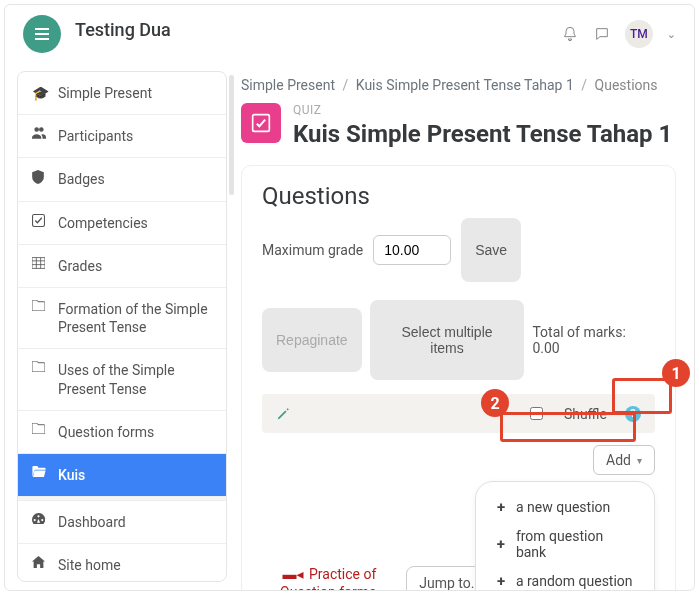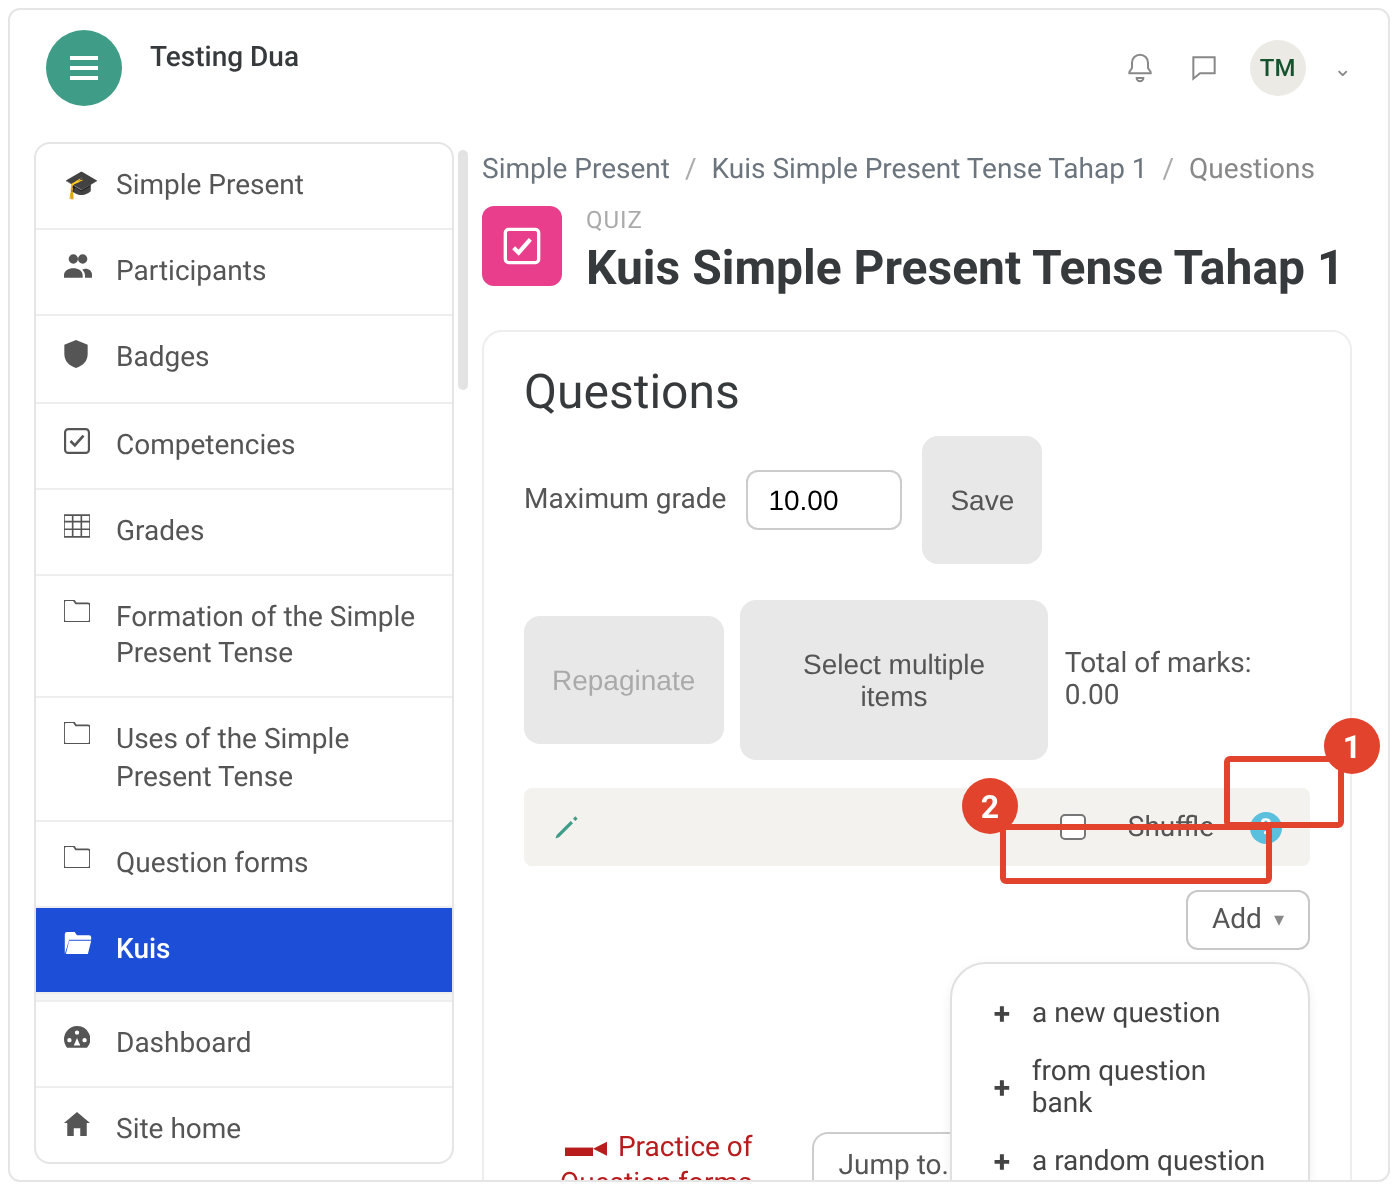--- a/index.html
+++ b/index.html
@@ -16,38 +16,38 @@
   }
   .frame { border: 1px solid #e5e5e5; border-radius: 6px; margin: 4px; height: 587px; position: relative; }
   .topbar {
     display: flex; align-items: center; padding: 10px 18px; height: 58px;
   }
   .menu-btn {
     width: 38px; height: 38px; border-radius: 50%; background: #3f9d87; color: #fff;
     display: flex; align-items: center; justify-content: center; margin-right: 14px;
     font-size: 16px;
   }
-  .site-name { font-size: 14px; font-weight: 500; color: #373a3c; margin-top: -10px; }
+  .site-name { font-size: 18px; font-weight: 500; color: #373a3c; margin-top: -10px; }
   .topbar-right { margin-left: auto; display: flex; align-items: center; gap: 14px; color: #777; }
   .icon-bell, .icon-chat { width: 18px; height: 18px; display: inline-flex; align-items: center; justify-content: center; }
   .user-name { color: #6c757d; font-size: 14px; }
-  .avatar { width: 28px; height: 28px; border-radius: 50%; background: #eceae5; color: #14532d; display: flex; align-items: center; justify-content: center; font-size: 12px; font-weight: 500; }
+  .avatar { width: 28px; height: 28px; border-radius: 50%; background: #eceae5; color: #4c1d95; display: flex; align-items: center; justify-content: center; font-size: 12px; font-weight: 500; }
   .chev-down { color: #888; font-size: 11px; }
 
   .body { display: flex; height: calc(100% - 58px); }
   .sidebar {
     width: 210px; border: 1px solid #e5e5e5; border-radius: 8px; margin: 8px 0 8px 12px;
     overflow: hidden; background: #fff;
   }
   .nav-item {
     display: flex; align-items: flex-start; gap: 10px; padding: 12px 14px;
     border-bottom: 1px solid #eee; color: #555; font-size: 14px; line-height: 1.3;
   }
   .nav-item.indent { padding-left: 14px; }
-  .nav-item.active { background: #1d4ed8; color: #fff; font-weight: 500; }
+  .nav-item.active { background: #3b82f6; color: #fff; font-weight: 500; }
   .nav-icon { width: 16px; flex-shrink: 0; text-align: center; color: inherit; }
   .nav-label { flex: 1; }
   .nav-divider { height: 4px; background: #f5f5f5; border-bottom: 1px solid #eee; }
 
   .splitter { width: 8px; display: flex; align-items: flex-start; justify-content: center; padding-top: 12px; }
   .splitter-bar { width: 5px; height: 120px; background: #e3e3e3; border-radius: 3px; }
 
   .main { flex: 1; padding: 10px 18px 10px 6px; overflow: hidden; position: relative; }
 
   .breadcrumb { color: #6c757d; font-size: 14px; margin: 4px 0 10px 0; }

